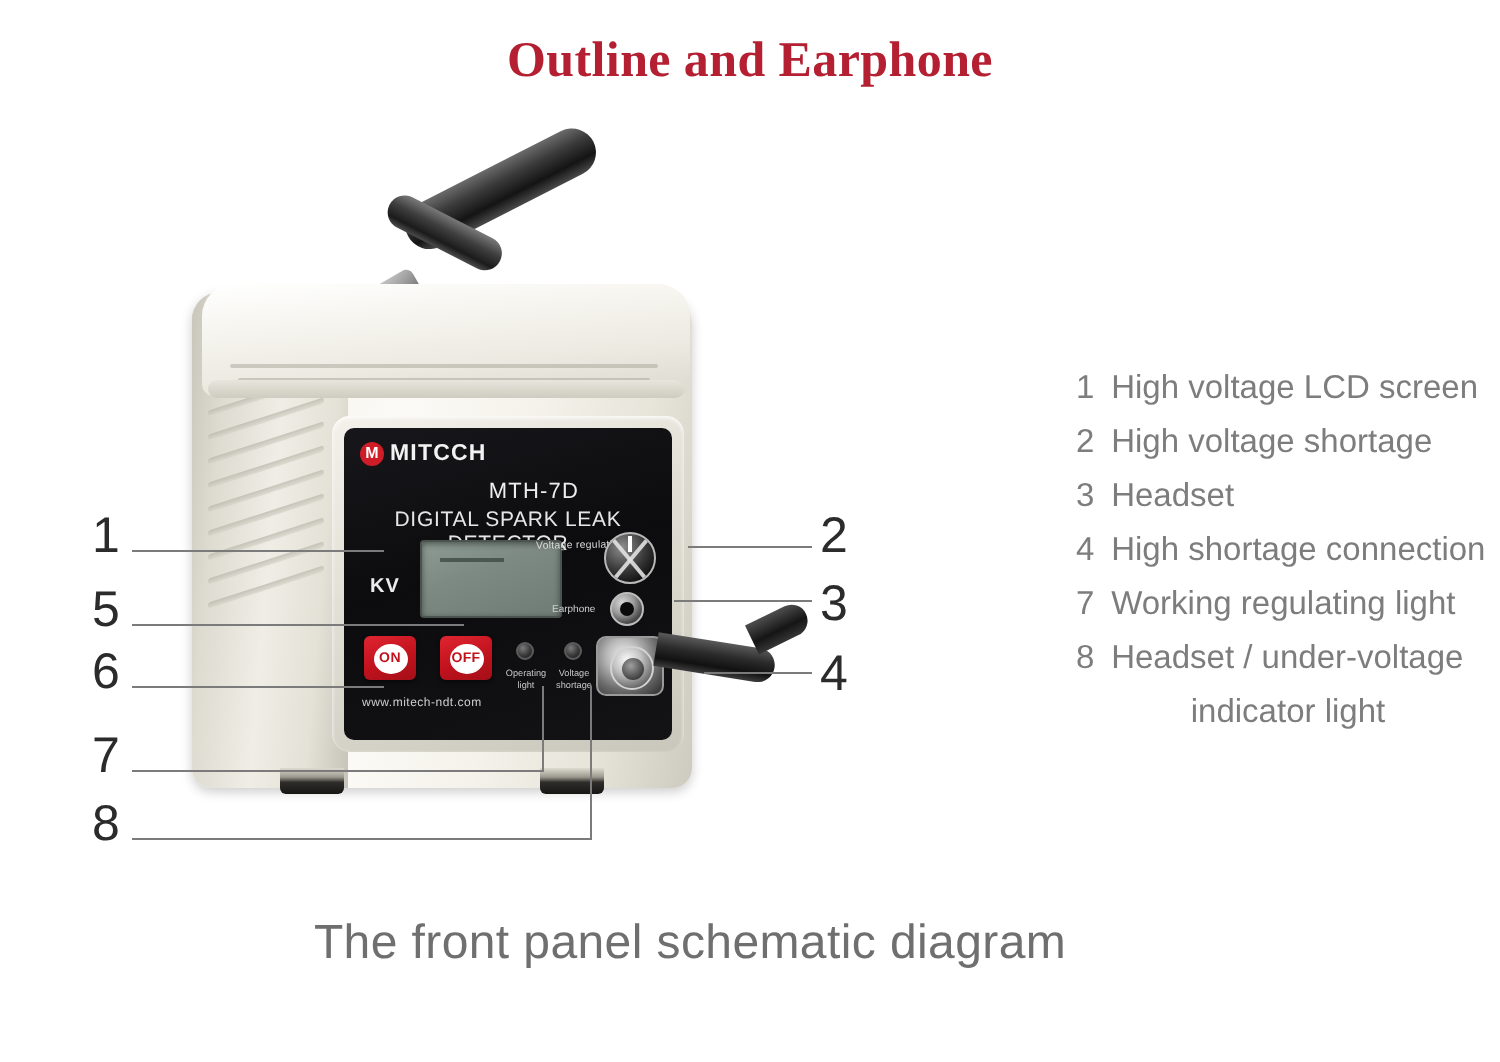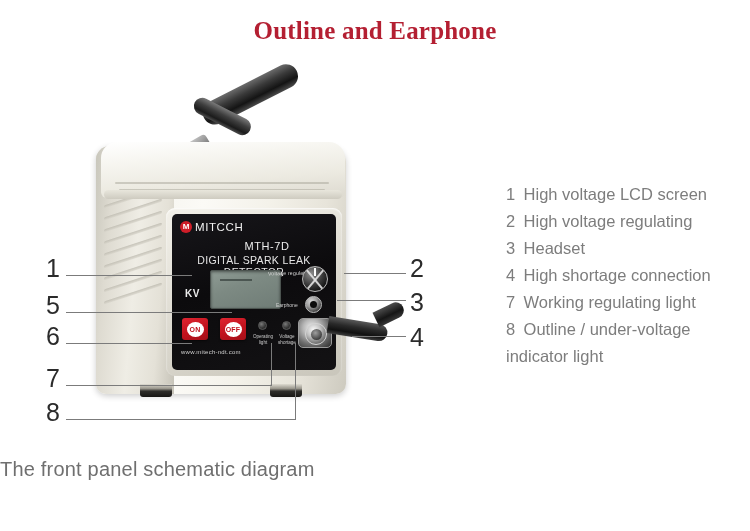--- a/index.html
+++ b/index.html
@@ -25,41 +25,43 @@
     font-weight: bold;
     font-size: 25px;
     letter-spacing: 0.2px;
     color: #b41f32;
   }
 
   
   #caption {
     position: absolute;
     top: 458px; left: 0; width: 690px;
-    font-size: 20px;
+    text-align: center;
+    font-size: 24px;
     font-weight: 300;
     color: #6f6f6f;
     letter-spacing: .2px;
   }
 
   
   #legend {
     position: absolute;
     left: 506px; top: 181px;
     width: 244px;
   }
   .legend-row {
     font-size: 16.5px;
     color: #7d7d7d;
     line-height: 27px;
     white-space: nowrap;
     font-weight: 300;
+    margin-left: 32px;
   }
   .legend-num { display: inline-block; min-width: 13px; }
-  .legend-cont { padding-left: 0px; }
+  .legend-cont { padding-left: 0px; text-align: center; }
 
   
   .callout-num {
     position: absolute;
     font-size: 25px;
     color: #2b2b2b;
     font-weight: 400;
     font-family: "Liberation Sans", sans-serif;
     line-height: 1;
   }
@@ -164,21 +166,21 @@
   }
   .logo-mark {
     width: 12px; height: 12px; border-radius: 50%;
     background: #cf1d28;
     display: flex; align-items: center; justify-content: center;
     color: #fff; font-size: 8px; font-weight: bold;
     font-family: "Liberation Sans", sans-serif;
     line-height: 1;
   }
   .logo-text {
-    color: #f2f2f2; font-size: 11.5px; font-weight: normal;
+    color: #f2f2f2; font-size: 11.5px; font-weight: bold;
     letter-spacing: .6px;
   }
 
   .model {
     position: absolute; left: 0; top: 26px; width: 164px;
     text-align: center;
     color: #ededed; font-size: 11px; letter-spacing: .6px;
     padding-left: 26px;
   }
   .model-sub {
@@ -492,34 +494,34 @@
 <div class="callout-num" style="left:410px; top:325px;">4</div>
 <div class="leader" style="left:352px; top:336px; width:54px;"></div>
 
 <div id="legend">
   <div class="legend-row">
     <span class="legend-num">1</span>
     <span>High voltage LCD screen</span>
   </div>
   <div class="legend-row">
     <span class="legend-num">2</span>
-    <span>High voltage regulating</span>
+    <span>High voltage shortage</span>
   </div>
   <div class="legend-row">
     <span class="legend-num">3</span>
     <span>Headset</span>
   </div>
   <div class="legend-row">
     <span class="legend-num">4</span>
     <span>High shortage connection</span>
   </div>
   <div class="legend-row">
     <span class="legend-num">7</span>
     <span>Working regulating light</span>
   </div>
   <div class="legend-row">
     <span class="legend-num">8</span>
-    <span>Outline / under-voltage</span>
+    <span>Headset / under-voltage</span>
   </div>
   <div class="legend-row legend-cont">indicator light</div>
 </div>
 
 <div id="caption">The front panel schematic diagram</div>
 
 </body></html>

